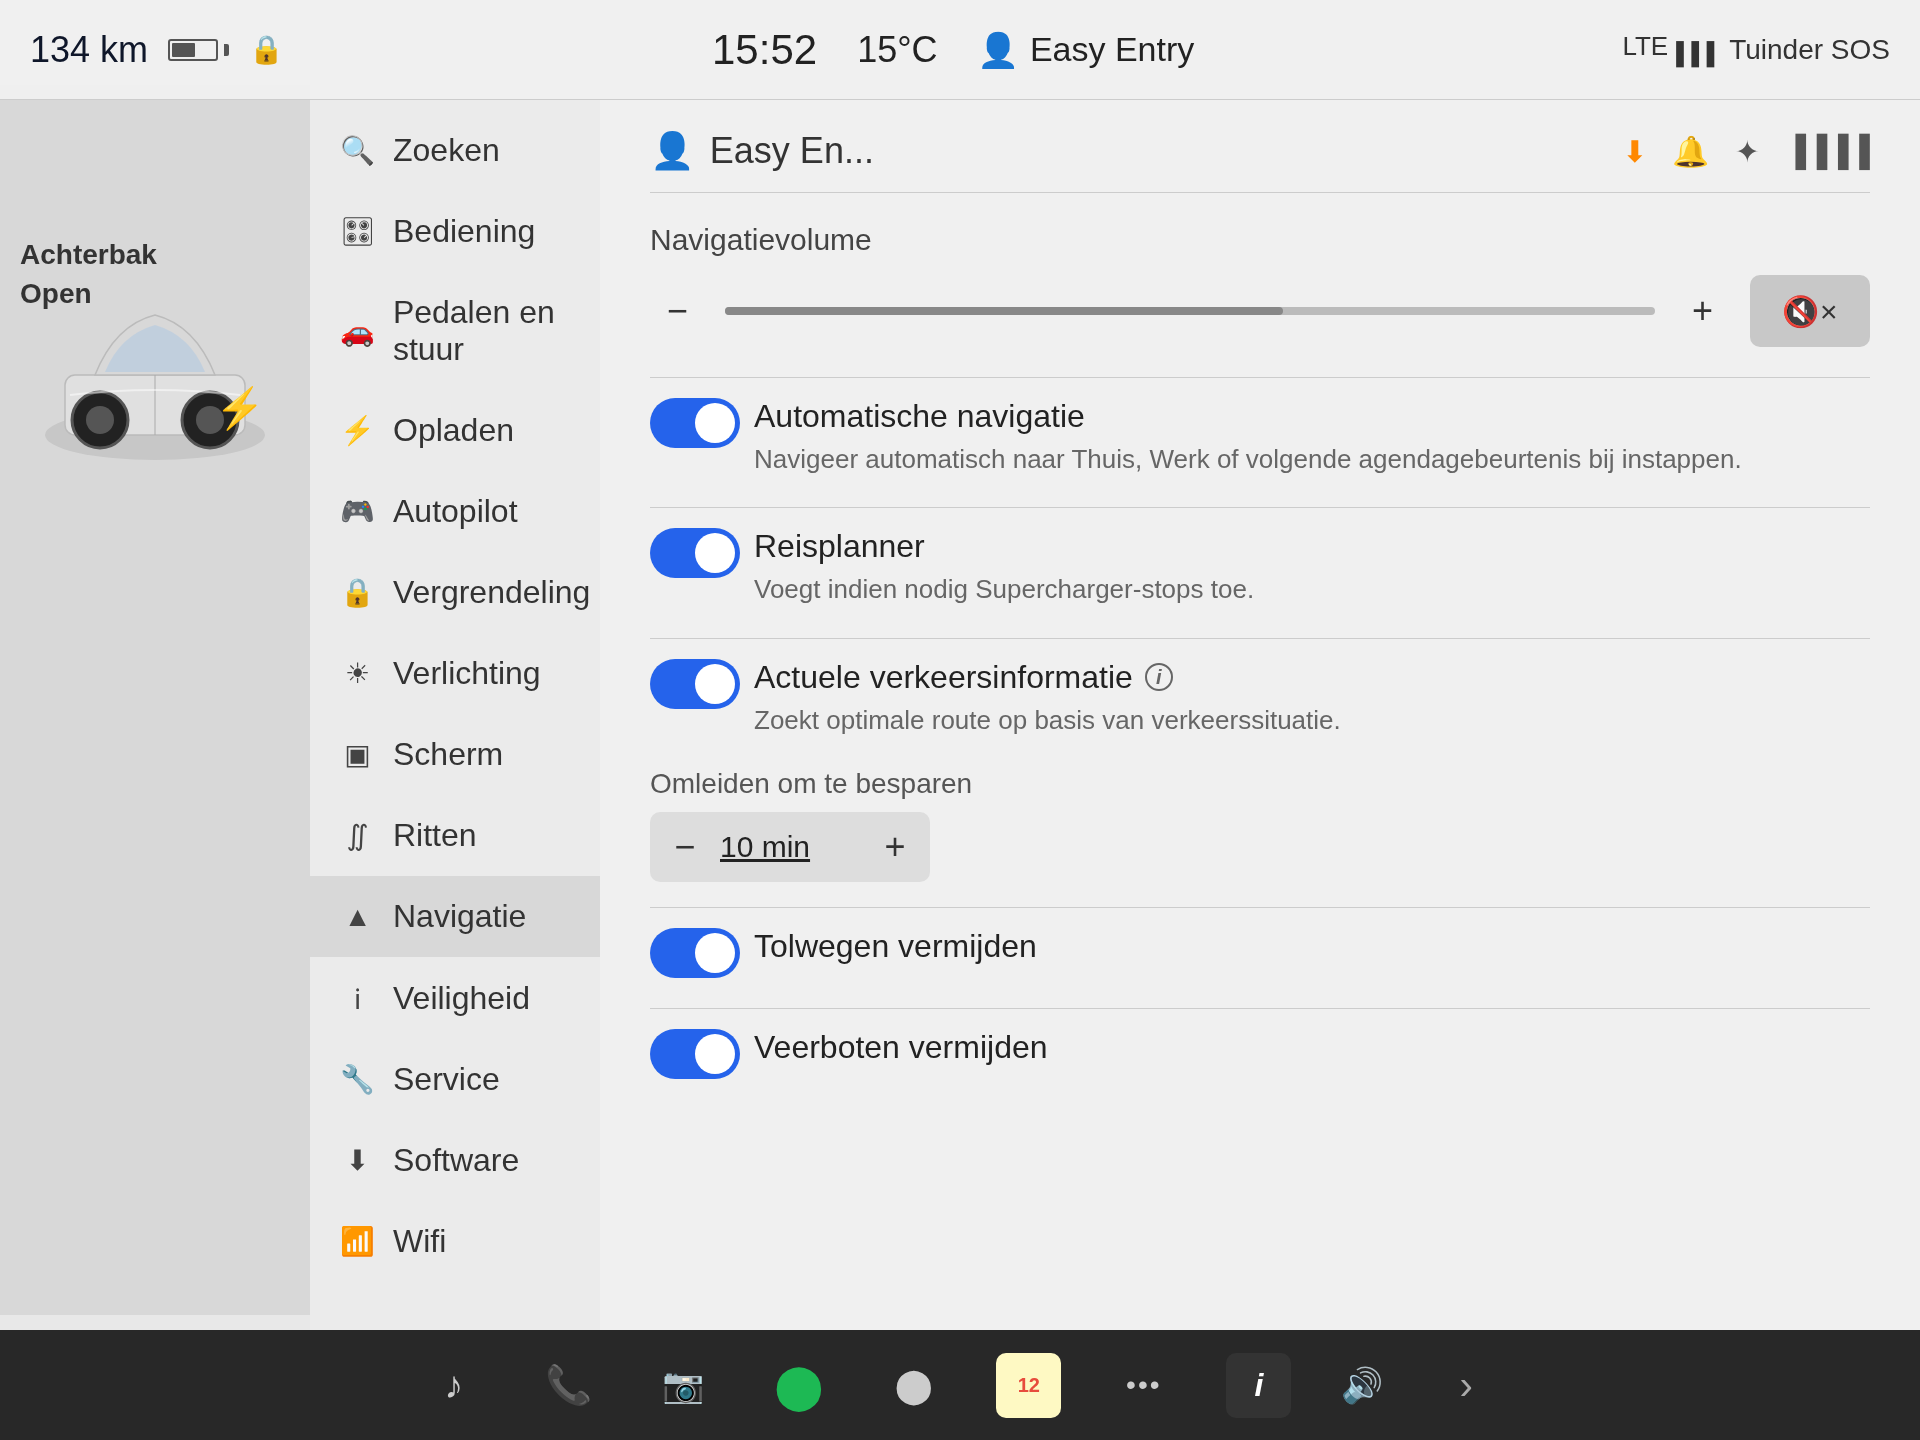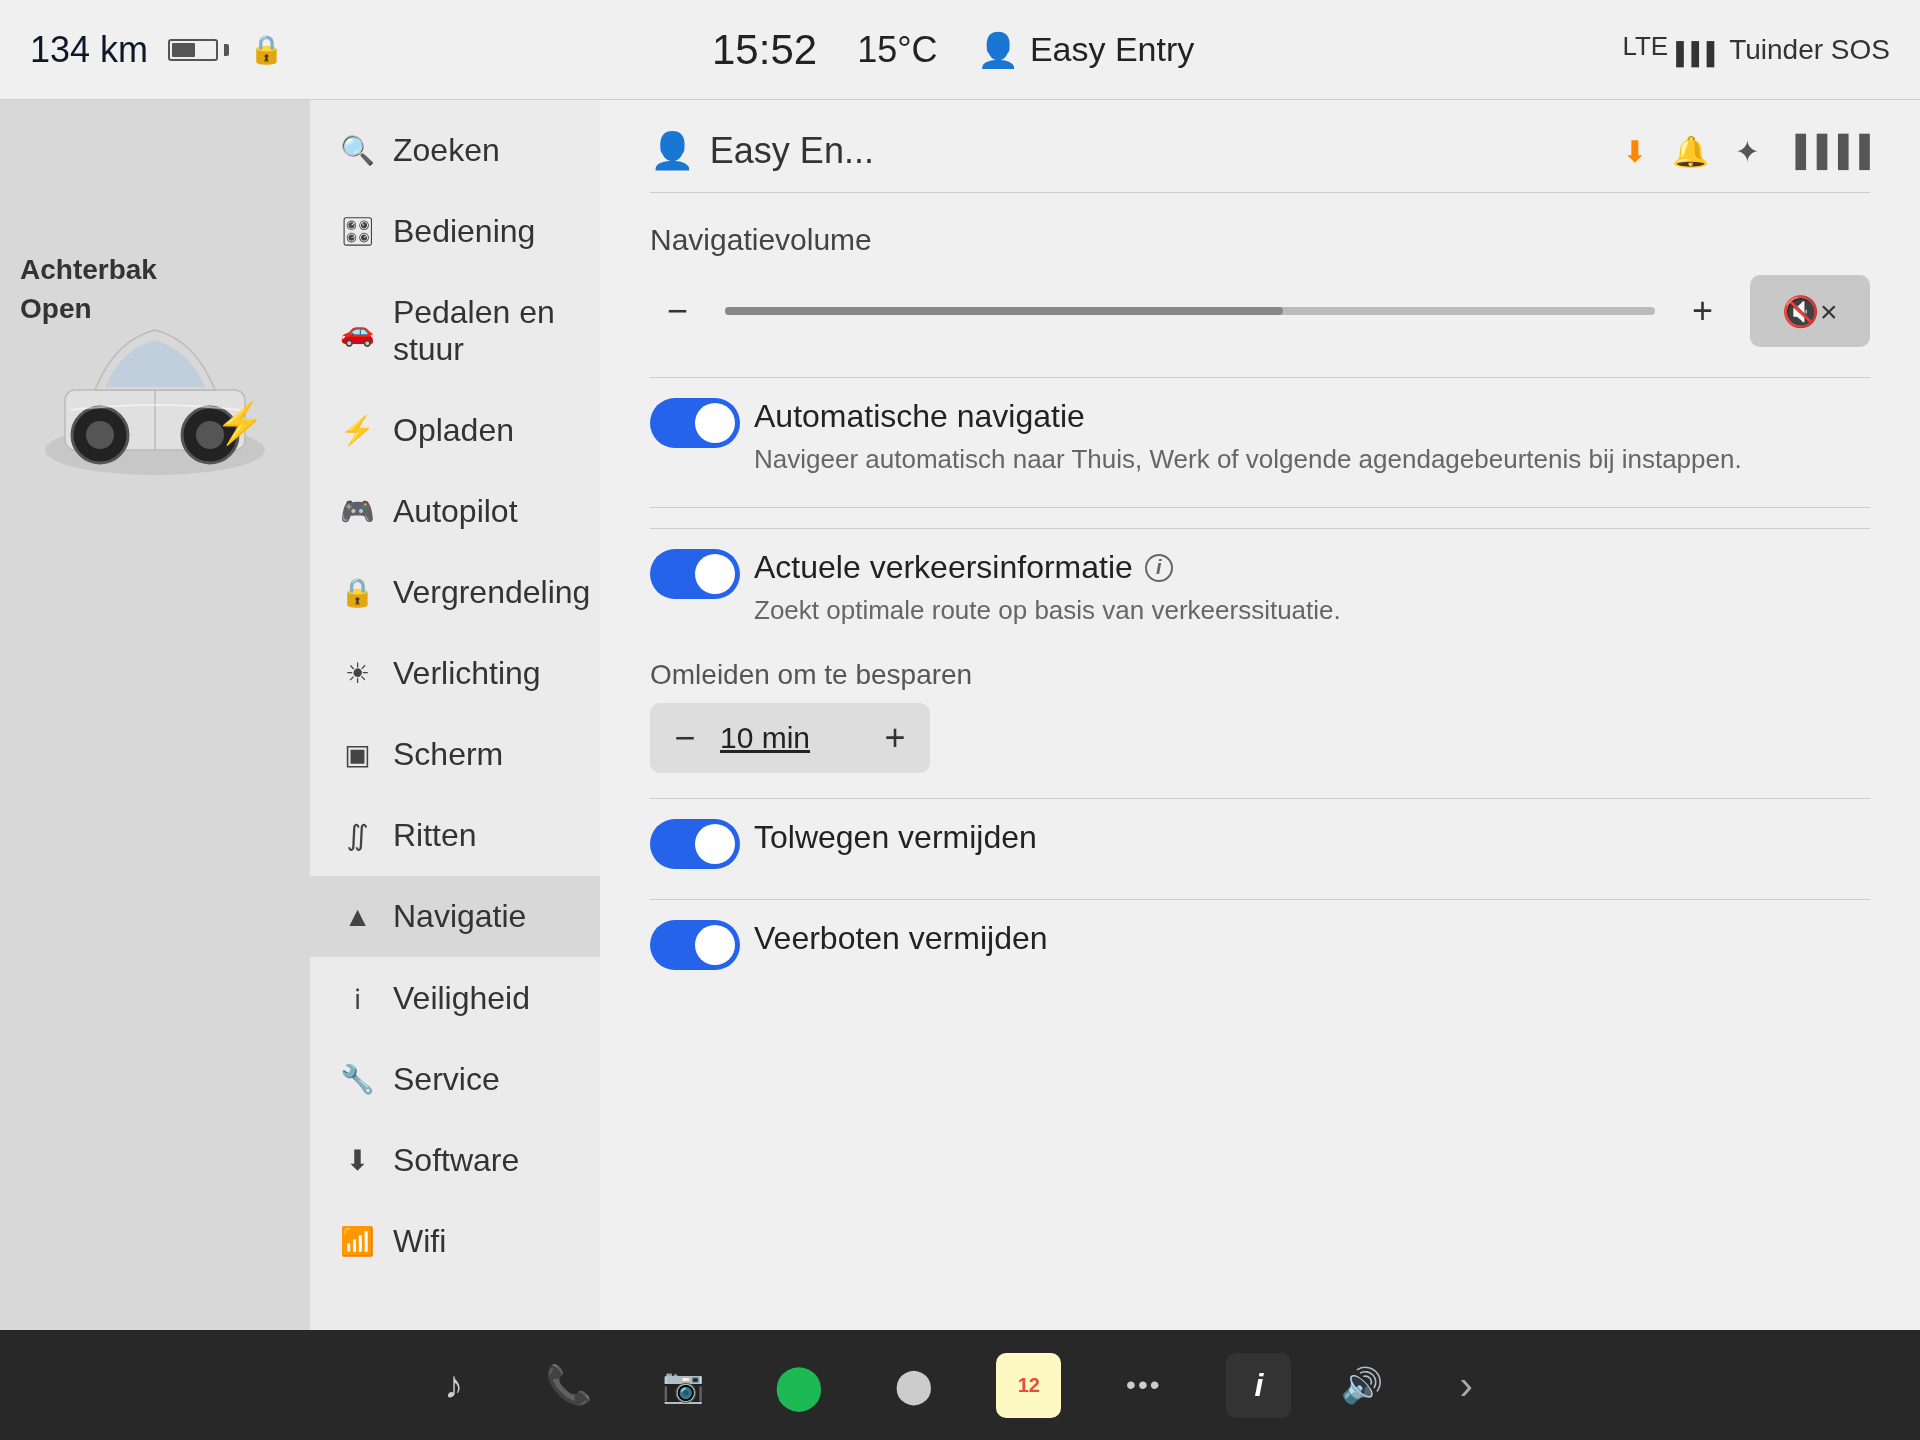--- a/index.html
+++ b/index.html
@@ -150,21 +150,21 @@
       border-radius: 10px;
     }
     .taskbar-volume {
       color: #ccc;
       font-size: 34px;
     }
 
     
     .car-panel {
       position: absolute;
-      top: 100px;
+      top: 85px;
       left: 0;
       width: 310px;
       height: calc(1440px - 210px);
       background: #d8d8d8;
       display: flex;
       flex-direction: column;
       align-items: center;
       padding-top: 20px;
     }
     .car-status {
@@ -582,20 +582,29 @@
         <div class="toggle-knob"></div>
       </div>
       <div class="toggle-info">
         <div class="toggle-title">Automatische navigatie</div>
         <div class="toggle-desc">Navigeer automatisch naar Thuis, Werk of volgende agendagebeurtenis bij instappen.</div>
       </div>
     </div>
 
     <div class="divider"></div>
 
+    <div class="toggle-row">
+      <div class="toggle-switch on">
+        <div class="toggle-knob"></div>
+      </div>
+      <div class="toggle-info">
+        <div class="toggle-title">Reisplanner</div>
+        <div class="toggle-desc">Voegt indien nodig Supercharger-stops toe.</div>
+      </div>
+    </div>
 
     <div class="divider"></div>
 
     <div class="toggle-row">
       <div class="toggle-switch on">
         <div class="toggle-knob"></div>
       </div>
       <div class="toggle-info">
         <div class="toggle-title">
           <span>Actuele verkeersinformatie</span>

